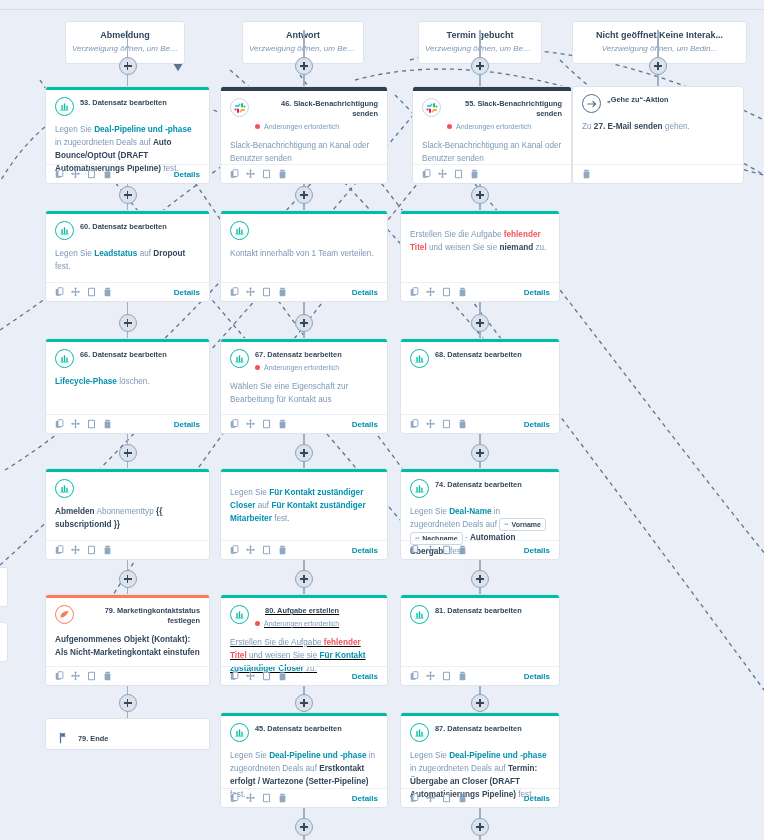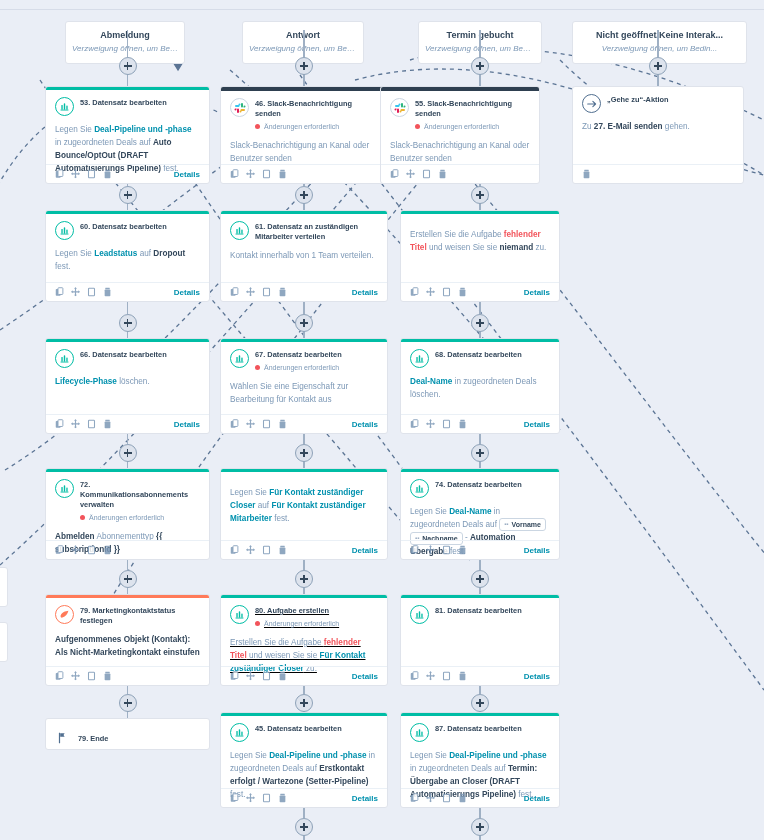--- a/index.html
+++ b/index.html
@@ -25,21 +25,21 @@
 
   
   .card{
     position:absolute;background:#fff;border:1px solid #dfe3eb;border-radius:3px;
     box-sizing:border-box;overflow:hidden;
   }
   .card .accent{height:3px;width:100%;background:#00bda5;}
   .card.navy .accent{background:#2e3f50;height:4px;}
   .card.orange .accent{background:#ff7a59;}
   .card .body{padding:7px 9px 4px 9px;}
-  .card .hrow{display:flex;align-items:flex-start;gap:6px;}
+  .card .hrow{display:flex;align-items:flex-start;gap:6px;text-align:right;}
   .card .ico{width:19px;height:19px;border-radius:50%;flex:0 0 19px;
     display:flex;align-items:center;justify-content:center;box-sizing:border-box;}
   .card .ico.teal{border:1.4px solid #00bda5;background:#fff;}
   .card .ico.orange{border:1.4px solid #ff7a59;background:#fff;}
   .card .ico.slack{border:1.4px solid #cbd6e2;background:#fff;}
   .card .ico.plain{border:1.4px solid #516f90;background:#fff;}
   .card .htext{padding-top:1px;min-width:0;}
   .card .ctitle{font-size:7.4px;font-weight:bold;color:#33475b;line-height:10px;}
   .card .warn{font-size:7px;color:#7c98b6;line-height:11px;margin-top:2px;
     display:flex;align-items:center;gap:4px;}
@@ -194,21 +194,21 @@
             <svg class="ficon" viewBox="0 0 12 13">
               <rect x="2" y="1.5" width="8" height="10" rx="1" fill="#fff" stroke="#7c98b6" stroke-width="1.4"></rect>
             </svg>
             <svg class="ficon" viewBox="0 0 12 13">
               <rect x="3" y="0.7" width="6" height="2" rx="0.6" fill="#7c98b6"></rect>
               <rect x="2.2" y="3" width="7.6" height="9" rx="1" fill="#7c98b6"></rect>
             </svg>
         </span>
         </div>
       </div>
-      <div class="card navy" style="left: 380px; top: 86px; width: 160px; height: 98px;">
+      <div class="card navy" style="left: 412px; top: 86px; width: 160px; height: 98px;">
         <div class="accent"></div>
         <div class="body">
           <div class="hrow">
        <span class="ico slack">
       <svg width="12" height="12" viewBox="0 0 24 24">
         <path d="M5 15a2 2 0 1 1-2-2h2zm1 0a2 2 0 0 1 4 0v5a2 2 0 1 1-4 0z" fill="#e01e5a"></path>
         <path d="M9 5a2 2 0 1 1 2 2H9zm0 1a2 2 0 0 1 0 4H4a2 2 0 1 1 0-4z" fill="#36c5f0"></path>
         <path d="M19 9a2 2 0 1 1 2 2h-2zm-1 0a2 2 0 0 1-4 0V4a2 2 0 1 1 4 0z" fill="#2eb67d"></path>
         <path d="M15 19a2 2 0 1 1-2-2h2zm0-1a2 2 0 0 1 0-4h5a2 2 0 1 1 0 4z" fill="#ecb22e"></path>
       </svg>
@@ -312,24 +312,20 @@
         <div class="body">
           <div class="hrow">
        <span class="ico teal">
       <svg width="11" height="11" viewBox="0 0 14 14">
         <rect x="3" y="5" width="1.7" height="6" rx="0.7" fill="#00bda5"></rect>
         <rect x="6.1" y="3" width="1.8" height="8" rx="0.8" fill="#00bda5"></rect>
         <rect x="9.3" y="5.6" width="1.7" height="5.4" rx="0.7" fill="#00bda5"></rect>
         <path d="M2 11.5h10" stroke="#00bda5" stroke-width="1.2"></path>
       </svg>
             </span>
-       <div class="htext">
-         <div class="ctitle">61. Datensatz an zuständigen Mitarbeiter verteilen</div>
-
-       </div>
      </div>
           <div class="desc">Kontakt innerhalb von 1 Team verteilen.</div>
         </div>
         <div class="foot">
         <span class="tools">
           <svg class="ficon" viewBox="0 0 12 13">
               <rect x="1" y="2.5" width="6.5" height="9" rx="1" fill="#7c98b6"></rect>
               <rect x="4" y="0.8" width="6.5" height="9" rx="1" fill="#fff" stroke="#7c98b6" stroke-width="1.3"></rect>
             </svg>
             <svg class="ficon" viewBox="0 0 12 13">
@@ -466,21 +462,20 @@
         <rect x="6.1" y="3" width="1.8" height="8" rx="0.8" fill="#00bda5"></rect>
         <rect x="9.3" y="5.6" width="1.7" height="5.4" rx="0.7" fill="#00bda5"></rect>
         <path d="M2 11.5h10" stroke="#00bda5" stroke-width="1.2"></path>
       </svg>
             </span>
        <div class="htext">
          <div class="ctitle">68. Datensatz bearbeiten</div>
 
        </div>
      </div>
-          <div class="desc"><span class="lk">Deal-Name</span> in zugeordneten Deals löschen.</div>
         </div>
         <div class="foot">
         <span class="tools">
           <svg class="ficon" viewBox="0 0 12 13">
               <rect x="1" y="2.5" width="6.5" height="9" rx="1" fill="#7c98b6"></rect>
               <rect x="4" y="0.8" width="6.5" height="9" rx="1" fill="#fff" stroke="#7c98b6" stroke-width="1.3"></rect>
             </svg>
             <svg class="ficon" viewBox="0 0 12 13">
               <path d="M6 0.8 L6 11.8 M0.8 6.3 L11.2 6.3" stroke="#7c98b6" stroke-width="1.5"></path>
               <path d="M6 0.3 l2 2 h-4 z M6 12.3 l2 -2 h-4 z M0.3 6.3 l2 -2 v4 z M11.7 6.3 l-2 -2 v4 z" fill="#7c98b6"></path>
@@ -501,27 +496,20 @@
         <div class="body">
           <div class="hrow">
        <span class="ico teal">
       <svg width="11" height="11" viewBox="0 0 14 14">
         <rect x="3" y="5" width="1.7" height="6" rx="0.7" fill="#00bda5"></rect>
         <rect x="6.1" y="3" width="1.8" height="8" rx="0.8" fill="#00bda5"></rect>
         <rect x="9.3" y="5.6" width="1.7" height="5.4" rx="0.7" fill="#00bda5"></rect>
         <path d="M2 11.5h10" stroke="#00bda5" stroke-width="1.2"></path>
       </svg>
             </span>
-       <div class="htext">
-         <div class="ctitle">72. Kommunikationsabonnements verwalten</div>
-         <div class="warn">
-       <span class="dot"></span>
-       <span>Änderungen erforderlich</span>
-     </div>
-       </div>
      </div>
           <div class="desc"><b>Abmelden</b> Abonnementtyp <b>{{ subscriptionId }}</b></div>
         </div>
         <div class="foot">
         <span class="tools">
           <svg class="ficon" viewBox="0 0 12 13">
               <rect x="1" y="2.5" width="6.5" height="9" rx="1" fill="#7c98b6"></rect>
               <rect x="4" y="0.8" width="6.5" height="9" rx="1" fill="#fff" stroke="#7c98b6" stroke-width="1.3"></rect>
             </svg>
             <svg class="ficon" viewBox="0 0 12 13">

